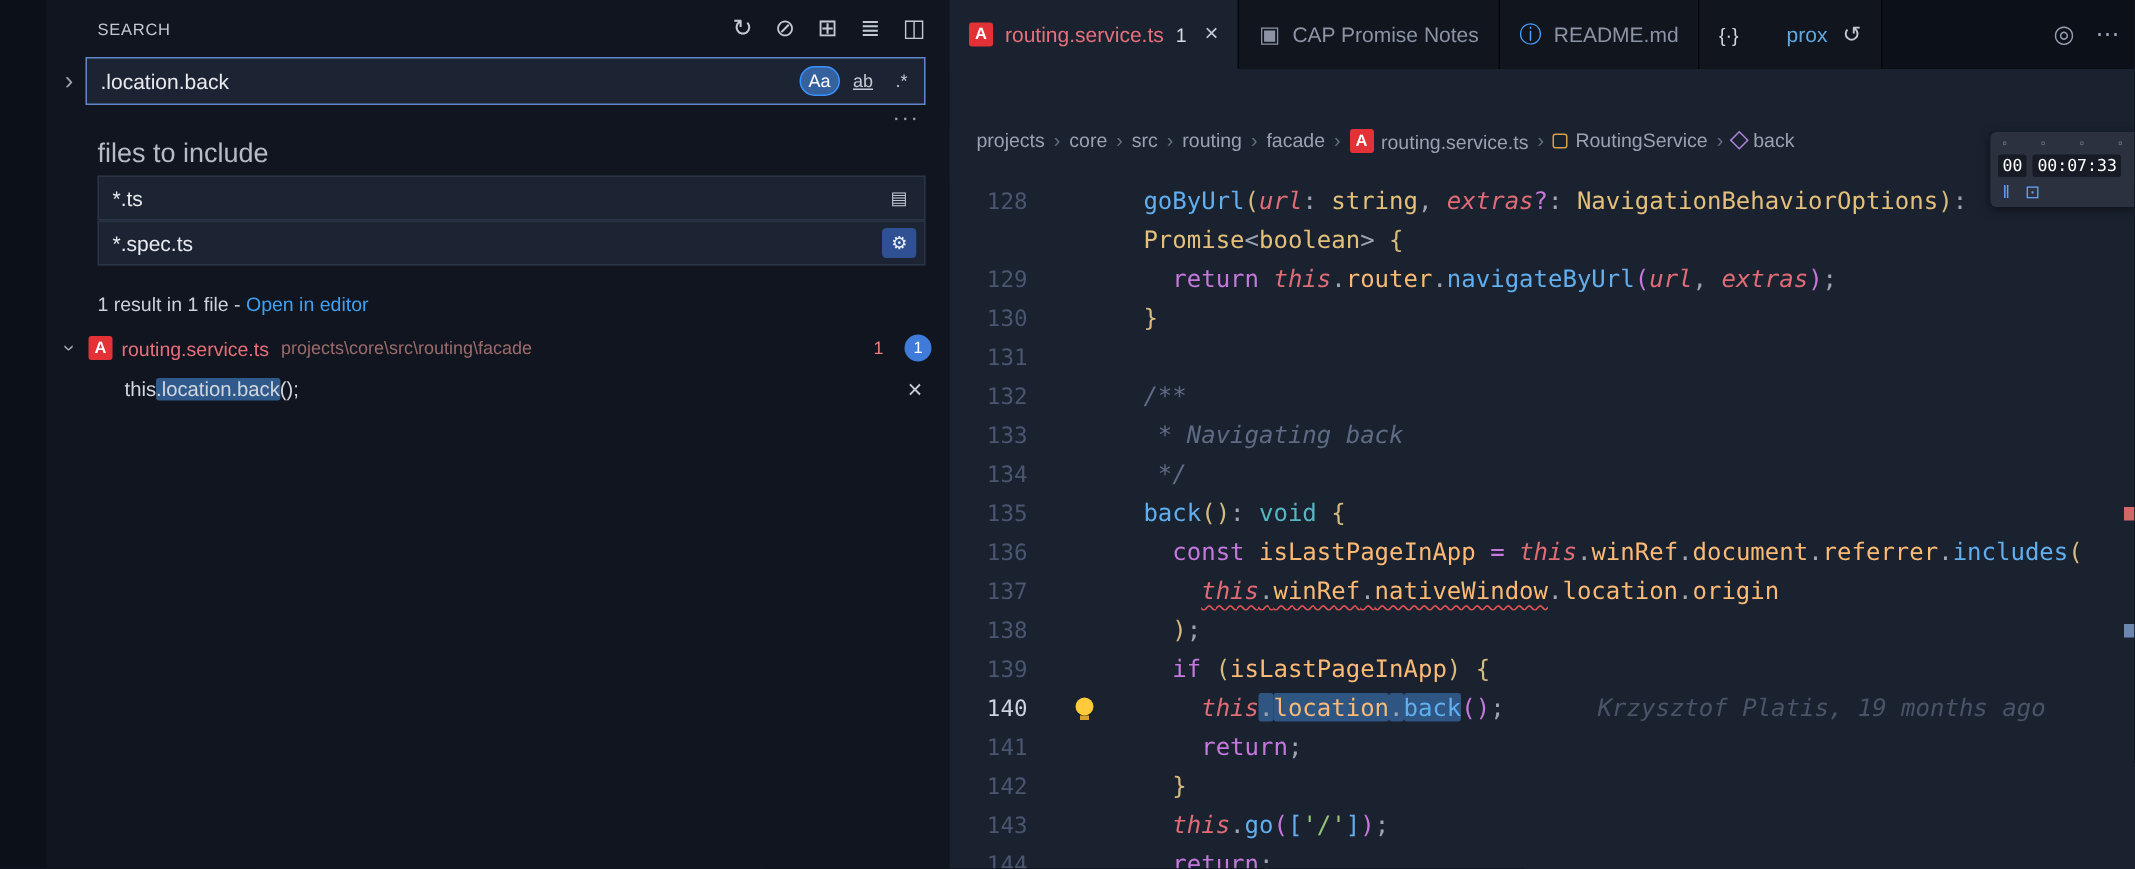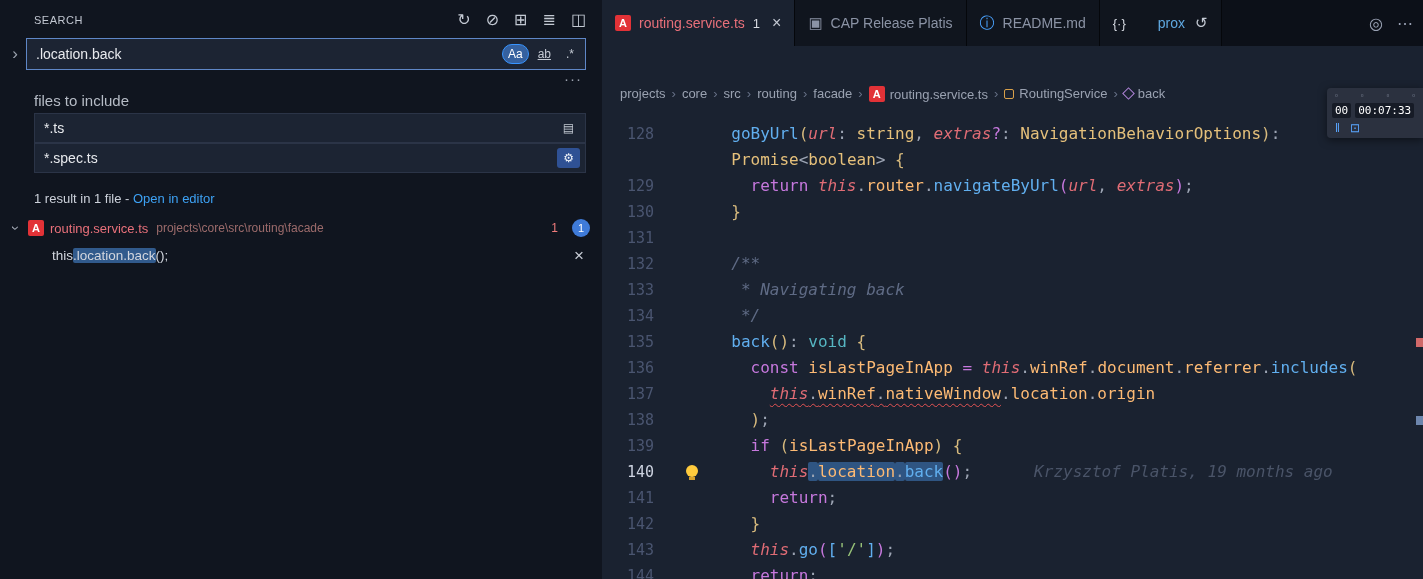--- a/index.html
+++ b/index.html
@@ -1,34 +1,34 @@
 <!DOCTYPE html>
 <html><head>
 <meta charset="utf-8">
 <style>
   * { box-sizing: border-box; margin: 0; padding: 0; }
   html,body { width:1423px; height:579px; overflow:hidden; background:#0c1018;
     font-family:"Liberation Sans", sans-serif; }
-  .app { display:flex; width:1423px; height:579px; }
+  .app { display:flex; width:1423px; height:579px;padding-left:31px; }
 
   
   .sidebar { width:602px; flex:none; background:#10151f; color:#c5cad3; position:relative; }
   .side-head { display:flex; justify-content:space-between; align-items:center; padding:12px 16px 10px 34px; }
   .side-title { font-size:11px; letter-spacing:.5px; color:#c2c7d1; }
   .side-actions { display:flex; }
   .side-icon { font-size:16px; color:#c3c9d3; margin-left:15px; cursor:pointer; line-height:1; }
   .search-row { display:flex; align-items:center; padding:0 16px 0 4px; }
   .expand-chevron { width:22px; text-align:center; font-size:17px; color:#9aa1ad; cursor:pointer; }
   .search-box { flex:1; display:flex; align-items:center; background:#1c2433; border:1px solid #5f87c7; height:32px; padding:0 5px 0 9px; }
   .search-box input, .input-box input { background:transparent; border:none; outline:none; color:#e8eaee; font-size:14px; flex:1; font-family:"Liberation Sans",sans-serif; min-width:0; }
   .opt { font-size:12px; color:#c3c9d3; padding:2px 5px; margin-left:3px; border-radius:3px; border:1px solid transparent; cursor:pointer; line-height:1.2; }
   .opt.active { background:#35619f; border-color:#3794ff; color:#fff;border-radius:10px; }
   .opt.ww { text-decoration:underline; }
   .dots-row { text-align:right; padding:3px 20px 0 0; color:#9aa1ad; font-size:15px; letter-spacing:1px; height:16px; line-height:12px; }
-  .flabel { display:block; margin:6px 16px 4px 34px; font-size:15px; color:#b6bcc6; }
+  .flabel { display:block; margin:6px 16px 4px 34px; font-size:18px; color:#b6bcc6; }
   .input-box { display:flex; align-items:center; background:#1c2433; border:1px solid #2b3447; height:30px; margin:0 16px 0 34px; padding:0 5px 0 9px; }
   .gear-on { background:rgba(58,106,201,.65); border-radius:3px; color:#eef2f8; }
   .summary { margin:18px 16px 8px 34px; font-size:13px; color:#ccd1da; }
   .summary a { color:#3da2f5; text-decoration:none; cursor:pointer; }
   .result-file { display:flex; align-items:center; height:28px; padding:0 12px 0 10px; font-size:13px; gap:6px; cursor:pointer; }
   .chev { display:inline-block; transform:rotate(90deg); color:#aab0bc; font-size:14px; width:12px; text-align:center; }
   .ng-icon { width:16px; height:16px; background:#e23237; color:#fff; font-size:11px; font-weight:bold; display:flex; align-items:center; justify-content:center; border-radius:2px; flex:none; font-family:"Liberation Sans",sans-serif; }
   .fname { color:#e8707a; white-space:nowrap; }
   .fpath { color:#9c6b6b; font-size:12px; flex:1; margin-left:2px; white-space:nowrap; overflow:hidden; }
   .err-count { color:#f07b7b; font-size:12px; margin-right:8px; }
@@ -154,21 +154,21 @@
     <div class="tabbar">
       <div id="tabs" style="display:flex;">
           <div class="tab active">
             <span class="ng-icon">A</span>
             <span class="tab-label" style="color: rgb(232, 112, 122);">routing.service.ts</span>
             <span class="tbadge">1</span>
             <span class="close-x">×</span>
           </div>
           <div class="tab">
             <span class="gicon">▣</span>
-            <span class="tab-label">CAP Release Platis</span>
+            <span class="tab-label">CAP Promise Notes</span>
           </div>
           <div class="tab">
             <span class="info-icon">ⓘ</span>
             <span class="tab-label">README.md</span>
           </div>
           <div class="tab">
             <span class="json-icon">{·}</span>
             <span class="tab-label" style="color: rgb(95, 168, 224); margin-left: 24px;">prox</span>
             <span class="trail-icon">↺</span>
           </div>

